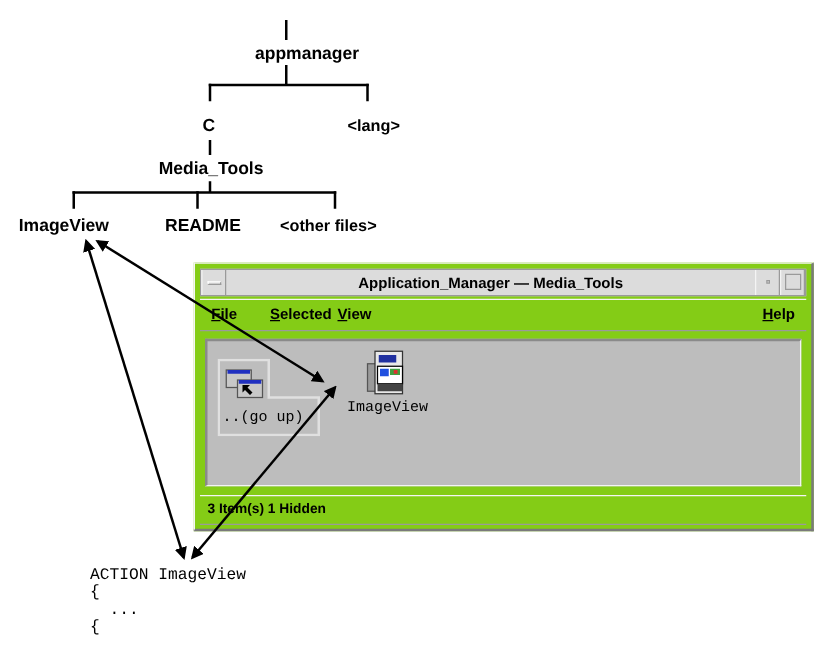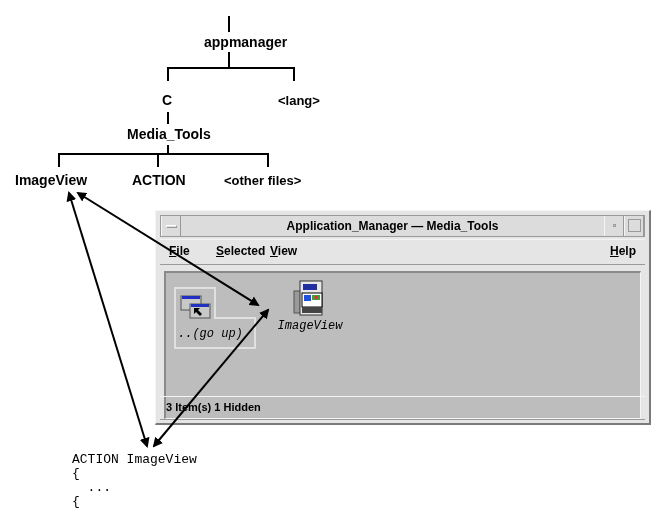--- a/index.html
+++ b/index.html
@@ -5,42 +5,42 @@
   html, body { margin: 0; padding: 0; background: #ffffff; }
   body { width: 669px; height: 525px; position: relative; overflow: hidden;
          font-family: "Liberation Sans", sans-serif; color: #000; }
   .tree-label { position: absolute; font-weight: bold; font-size: 14px; white-space: nowrap; }
   .tree-label.small { font-size: 13px; }
   .line { position: absolute; background: #000; }
   svg.overlay { position: absolute; left: 0; top: 0; width: 669px; height: 525px; pointer-events: none; z-index: 10; }
 
   
   .win { position: absolute; left: 155px; top: 210px; width: 496px; height: 215px;
-         background: #e5e5e5; border-top: 1px solid #f4f4f4; border-left: 1px solid #f4f4f4;
+         background: #84cc16; border-top: 1px solid #f4f4f4; border-left: 1px solid #f4f4f4;
          border-right: 2px solid #7a7a7a; border-bottom: 2px solid #7a7a7a; box-sizing: border-box; }
   .titlebar { position: absolute; left: 4px; top: 4px; right: 4px; height: 22px;
               border: 1px solid #9a9a9a; background: #dcdcdc; box-sizing: border-box; }
   .tb-btn { position: absolute; top: 0; width: 20px; height: 20px; box-sizing: border-box;
             border-left: 1px solid #f4f4f4; border-right: 1px solid #9a9a9a; }
   .tb-menu { left: 0; }
   .tb-menu .dash { position: absolute; left: 4px; top: 9px; width: 11px; height: 3px;
                    border: 1px solid #9a9a9a; border-top-color: #fff; border-left-color:#fff; box-sizing: border-box; }
   .tb-min { right: 20px; }
   .tb-min .dot { position: absolute; left: 8px; top: 8px; width: 3px; height: 3px; border: 1px solid #9a9a9a; box-sizing: border-box; }
   .tb-max { right: 0; }
   .tb-max .box { position: absolute; left: 3px; top: 3px; width: 13px; height: 13px; border: 1px solid #9a9a9a; box-sizing: border-box; }
   .title-text { position: absolute; left: 24px; right: 44px; top: 3px; text-align: center;
                 font-weight: bold; font-size: 12px; }
   .menubar { position: absolute; left: 4px; right: 4px; top: 28px; height: 26px;
              border-top: 1px solid #f4f4f4; border-bottom: 1px solid #9a9a9a; box-sizing: border-box; }
   .menu-item { position: absolute; top: 4px; font-weight: bold; font-size: 12px; }
   .menu-item .mn { text-decoration: underline; }
-  .content { position: absolute; left: 8px; right: 8px; top: 60px; height: 148px;
+  .content { position: absolute; left: 8px; right: 8px; top: 60px; height: 118px;
              background: #bdbdbd; border-top: 2px solid #8a8a8a; border-left: 2px solid #8a8a8a;
-             border-right: 1px solid #f4f4f4; border-bottom: 1px solid #f4f4f4; box-sizing: border-box; font-style: italic; }
+             border-right: 1px solid #f4f4f4; border-bottom: 1px solid #f4f4f4; box-sizing: border-box; }
   .statusbar { position: absolute; left: 4px; right: 4px; top: 185px; height: 24px;
                border-top: 1px solid #f4f4f4; border-bottom: 1px solid #9a9a9a; box-sizing: border-box; }
   .status-text { position: absolute; left: 6px; top: 4px; font-weight: bold; font-size: 11px; text-align: center; }
 
   .icon-item { position: absolute; text-align: center; }
   .icon-label { font-family: "Liberation Mono", monospace; font-size: 12px; white-space: nowrap; }
   .goup { left: 8px; top: 14px; width: 82px; height: 62px; }
   .goup-frame { position: absolute; left: 0; top: 0; width: 82px; height: 62px; }
   .imgview { left: 102px; top: 6px; width: 84px; }
 
@@ -60,21 +60,21 @@
 <div class="line" style="left:58px;top:153px;width:211px;height:2px;"></div>
 <div class="line" style="left:58px;top:153px;width:2px;height:14px;"></div>
 <div class="line" style="left:157px;top:153px;width:2px;height:14px;"></div>
 <div class="line" style="left:267px;top:153px;width:2px;height:14px;"></div>
 
 <div class="tree-label" style="left:204px;top:34px;">appmanager</div>
 <div class="tree-label" style="left:162px;top:92px;">C</div>
 <div class="tree-label small" style="left:278px;top:93px;">&lt;lang&gt;</div>
 <div class="tree-label" style="left:127px;top:126px;">Media_Tools</div>
 <div class="tree-label" style="left:15px;top:172px;">ImageView</div>
-<div class="tree-label" style="left:132px;top:172px;">ACTION</div>
+<div class="tree-label" style="left:132px;top:172px;">README</div>
 <div class="tree-label" style="left:224px;top:173px;font-size:13px;">&lt;other files&gt;</div>
 
 <div class="win">
   <div class="titlebar">
     <div class="tb-btn tb-menu">
         <div class="dash"></div>
       </div>
     <div class="title-text">Application_Manager — Media_Tools</div>
     <div class="tb-btn tb-min">
         <div class="dot"></div>

